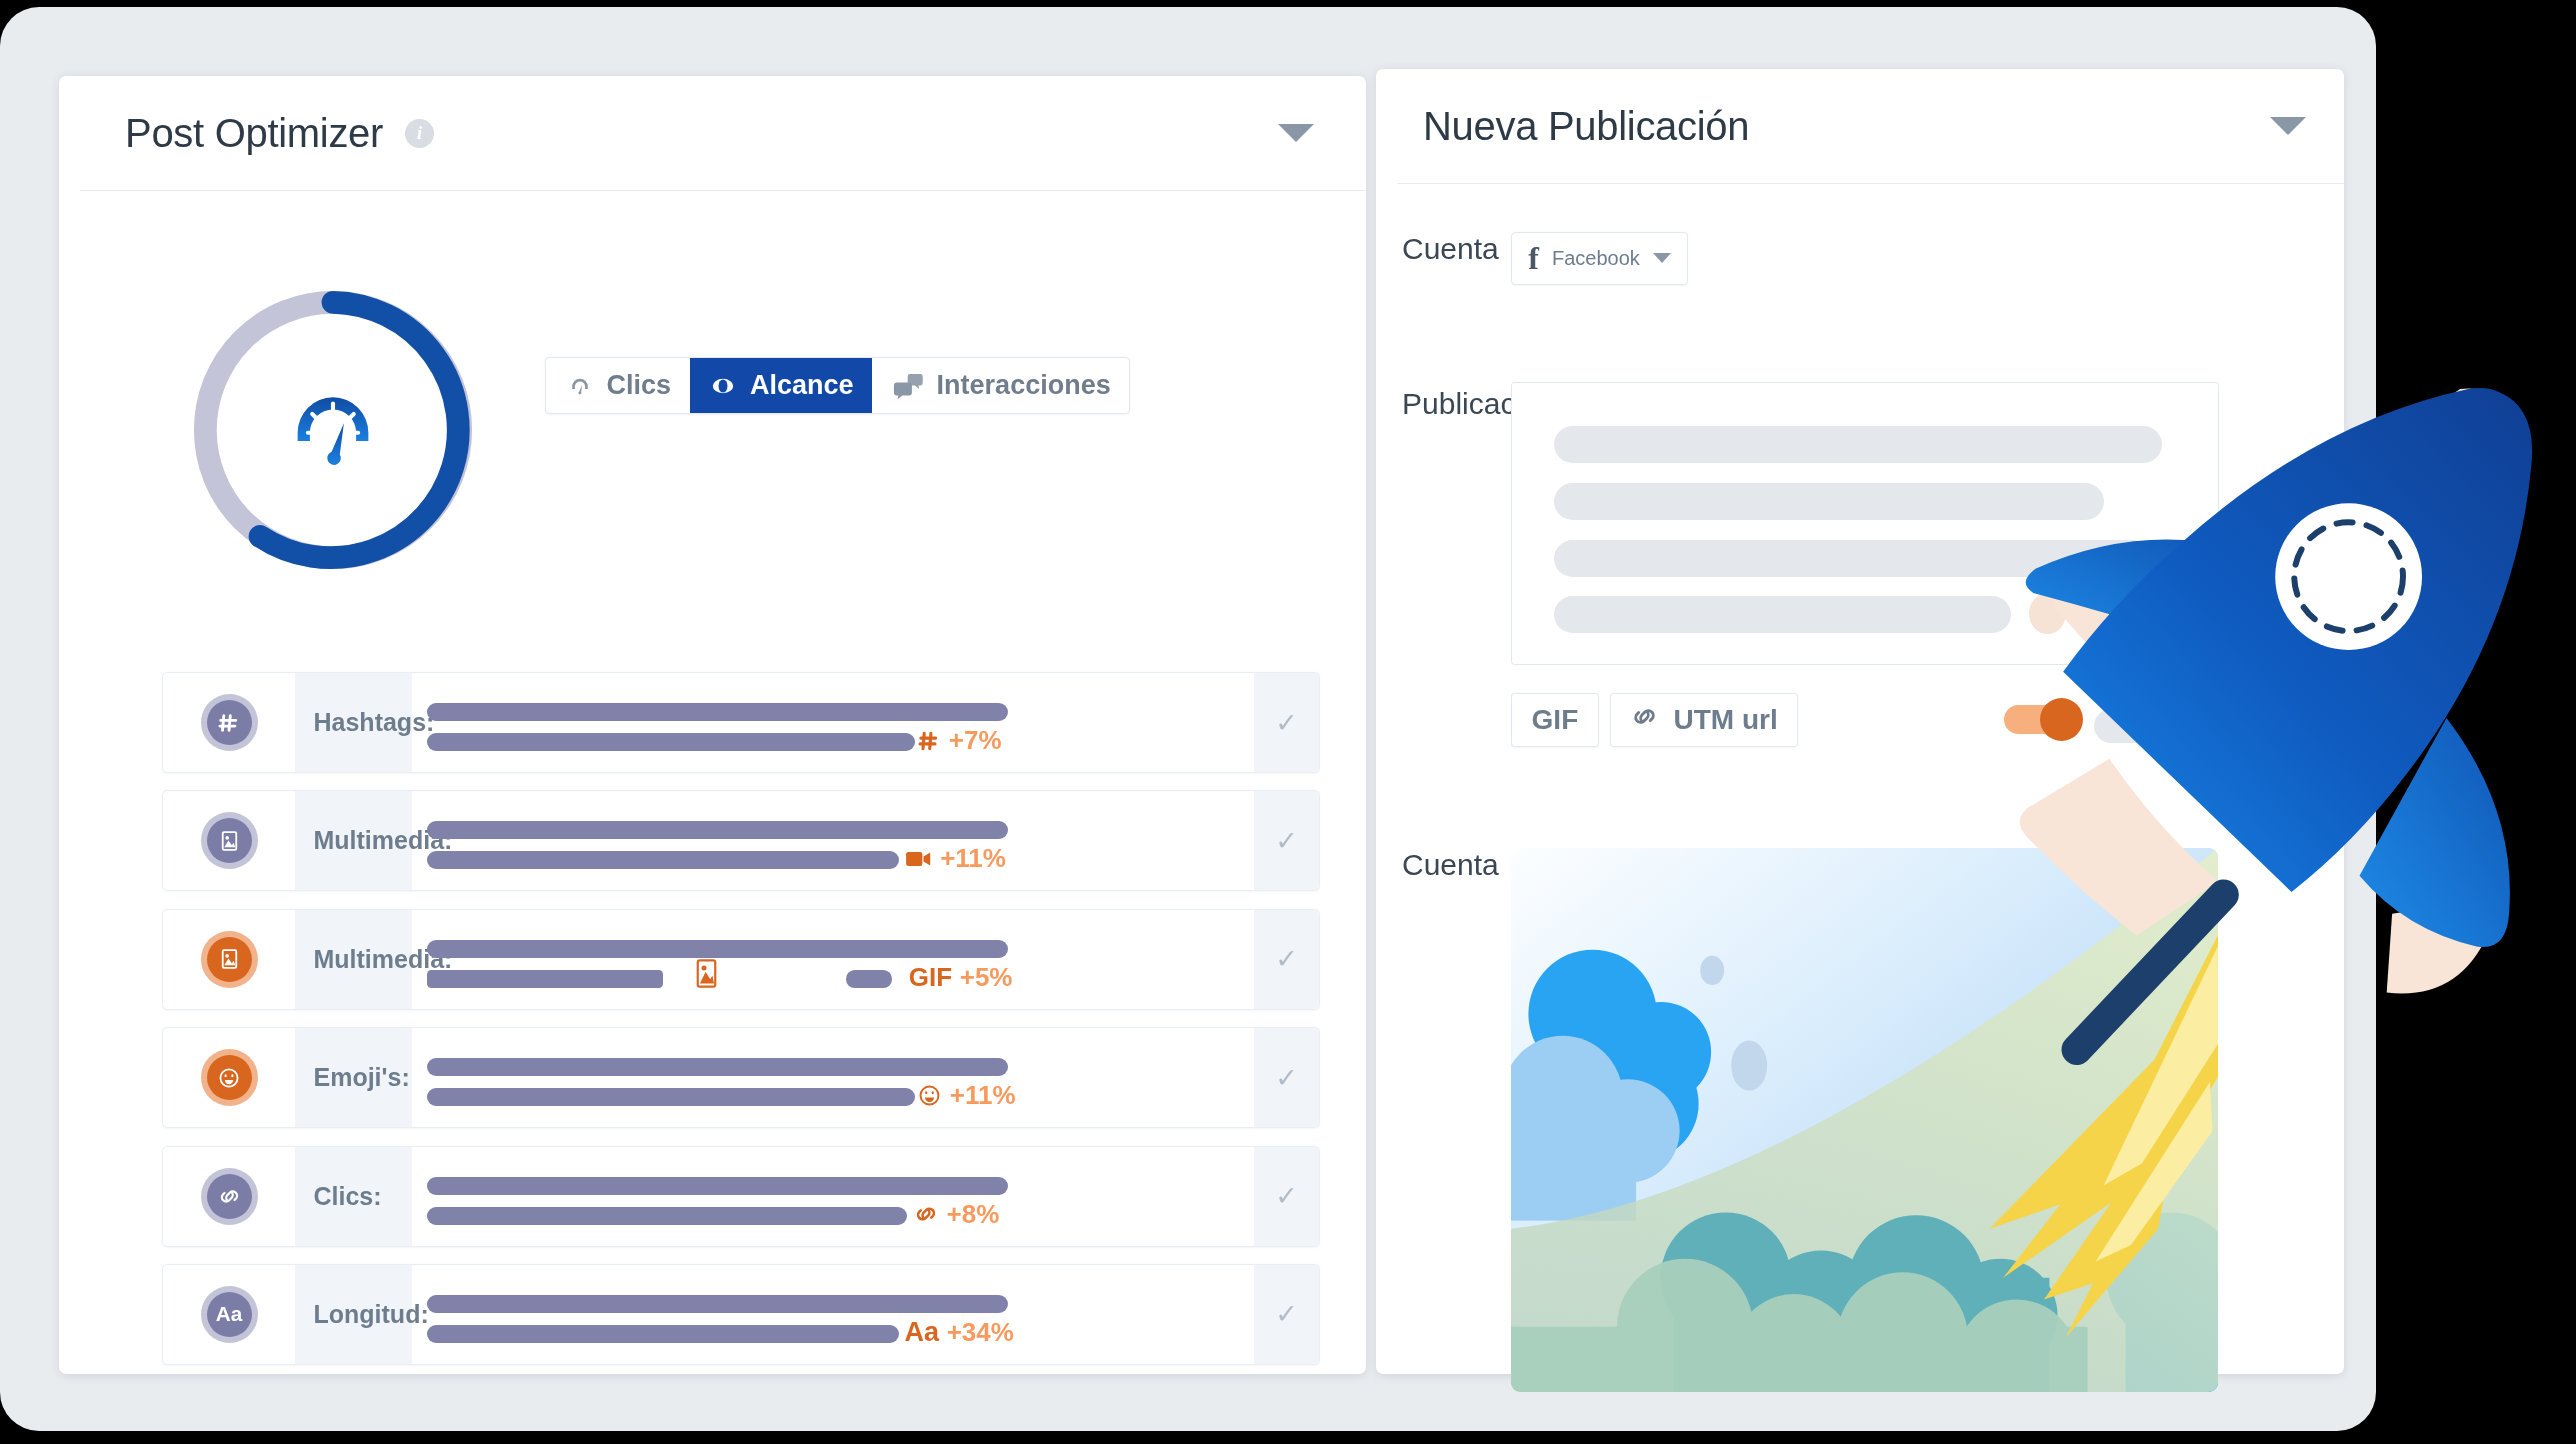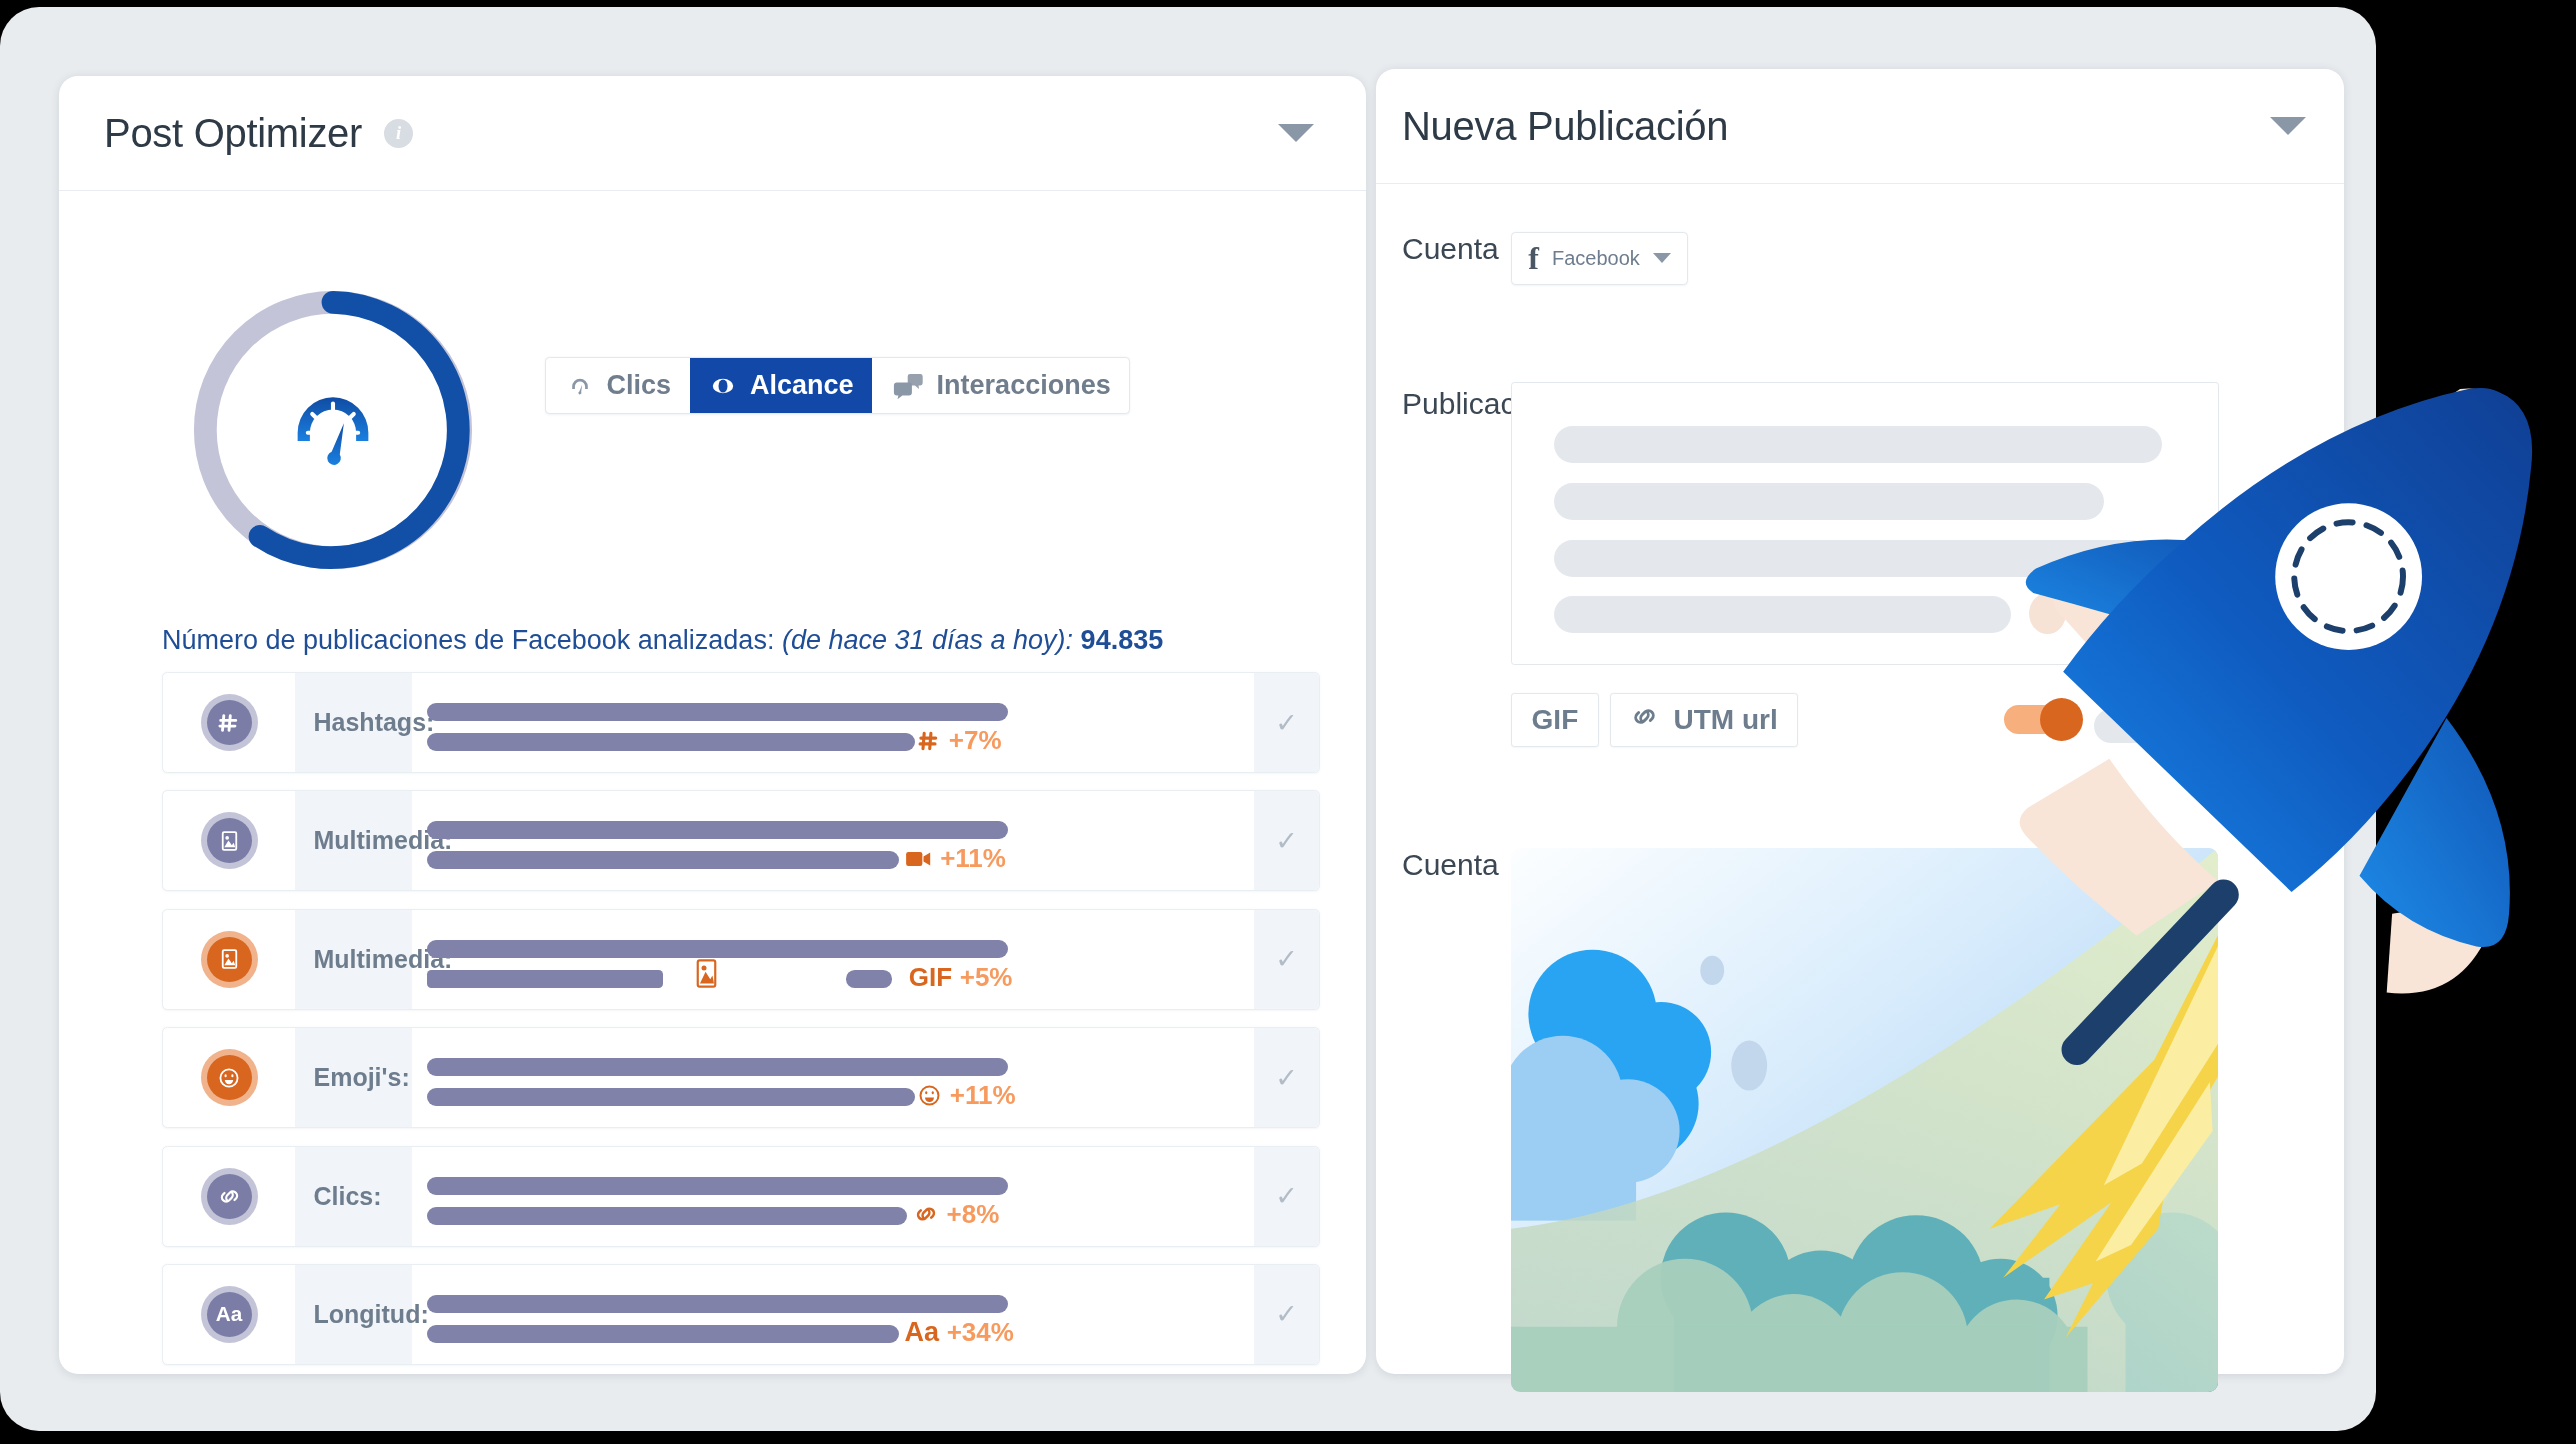--- a/index.html
+++ b/index.html
@@ -17,22 +17,23 @@
   .frame{
     position:absolute;
     left:0px; top:6.5px; width:2376px; height:1424px;
     background:#e8ecef;
     border-radius:39px;
     box-shadow:0 5.4px 22px rgba(0,0,0,.08);
   }
 
   
   .card{
-    position:absolute;background:#fff;border-radius:19px;
+    position:absolute;background:#fff;border-radius:7px;
     box-shadow:0 1.6px 8.7px rgba(60,72,88,.13);
+    padding-left:21px;
   }
   #leftCard{ left:59px; top:76px; width:1307px; height:1298px; }
   #rightCard{ left:1376px; top:69px; width:968px; height:1305px; }
 
   .card-head{
     position:relative;height:115px;border-bottom:0.5px solid #e9edf1;
     display:flex;align-items:center;
   }
   .card-title{
     font-size:40px;color:#2e3a46;font-weight:400;letter-spacing:-0.3px;
@@ -247,25 +248,20 @@
               <path d="M62 10 h34 a8 8 0 0 1 8 8 v22 a8 8 0 0 1-8 8 h-6 l2 12 -14-12 h-16 a8 8 0 0 1-8-8 v-22 a8 8 0 0 1 8-8z" fill="#96a1ad"></path>
               <path d="M18 38 h40 a10 10 0 0 1 10 10 v24 a10 10 0 0 1-10 10 h-22 l-16 12 3-12 h-5 a10 10 0 0 1-10-10 v-24 a10 10 0 0 1 10-10z" fill="#8a97a6"></path>
             </svg>
           </span>
           <span>Interacciones</span>
         </div>
       </div>
 
     </div>
 
-    <div class="ana-line">
-      <span>Número de publicaciones de Facebook analizadas:</span>
-      <i>(de hace 31 días a hoy):</i>
-      <b>94.835</b>
-    </div>
 
     <div class="rows">
 
       <div class="row">
         <div class="row-ico">
           <div class="badge" style="background:#c3c4d8">
             <div class="inner" style="background:#7b7da6">
               <svg width="26" height="26" viewBox="0 0 100 100">
                   <path d="M30 22 l-5 56 M55 22 l-5 56 M18 40 h58 M15 62 h58" stroke="#fff" stroke-width="11" stroke-linecap="round" fill="none"></path>
                 </svg>

